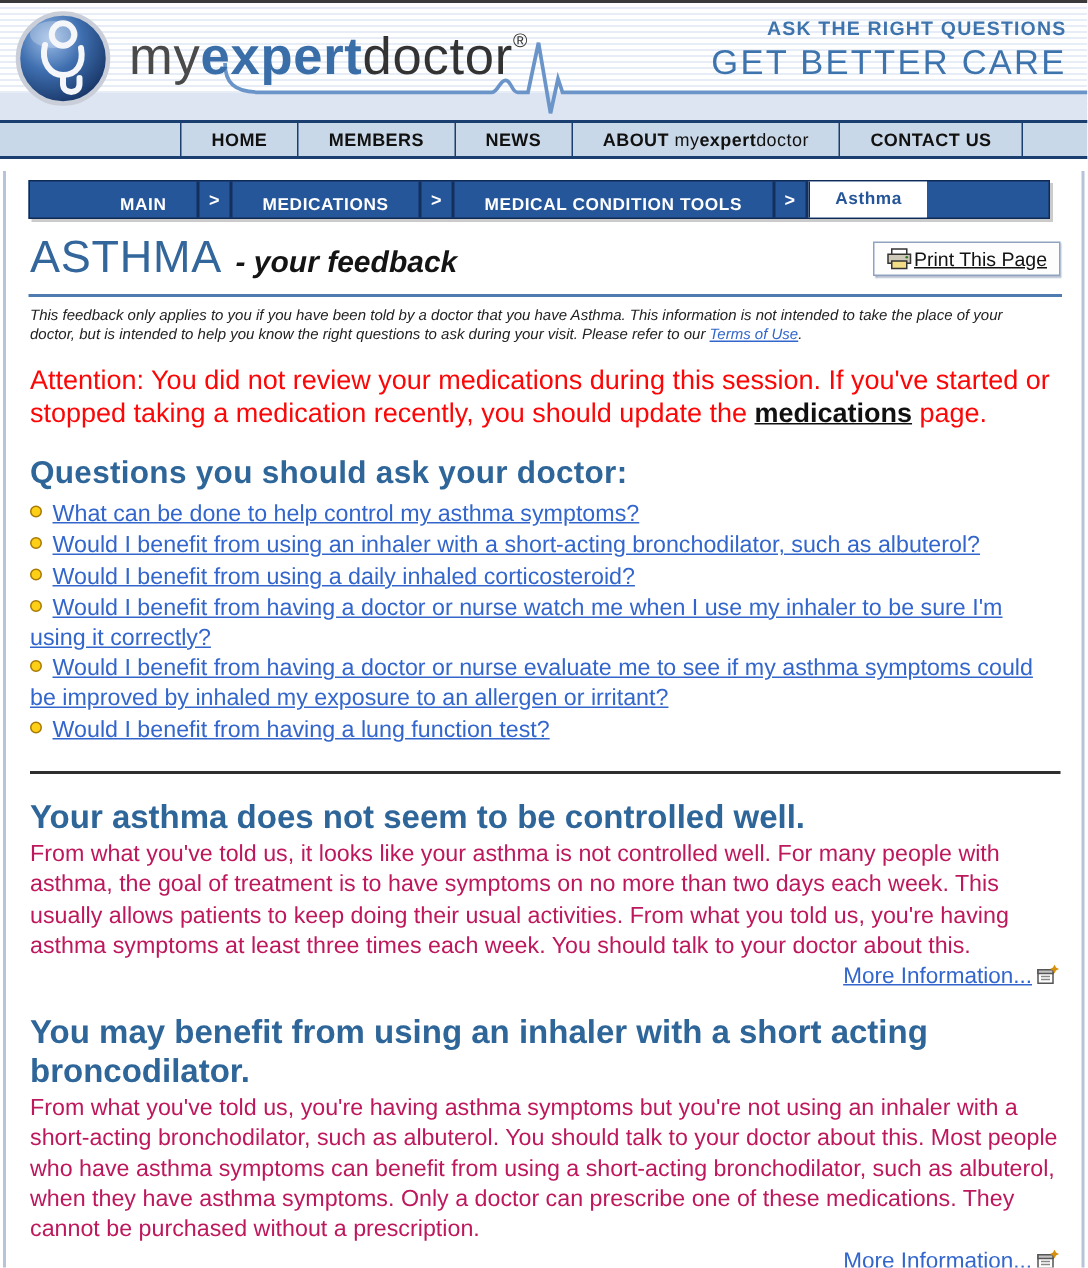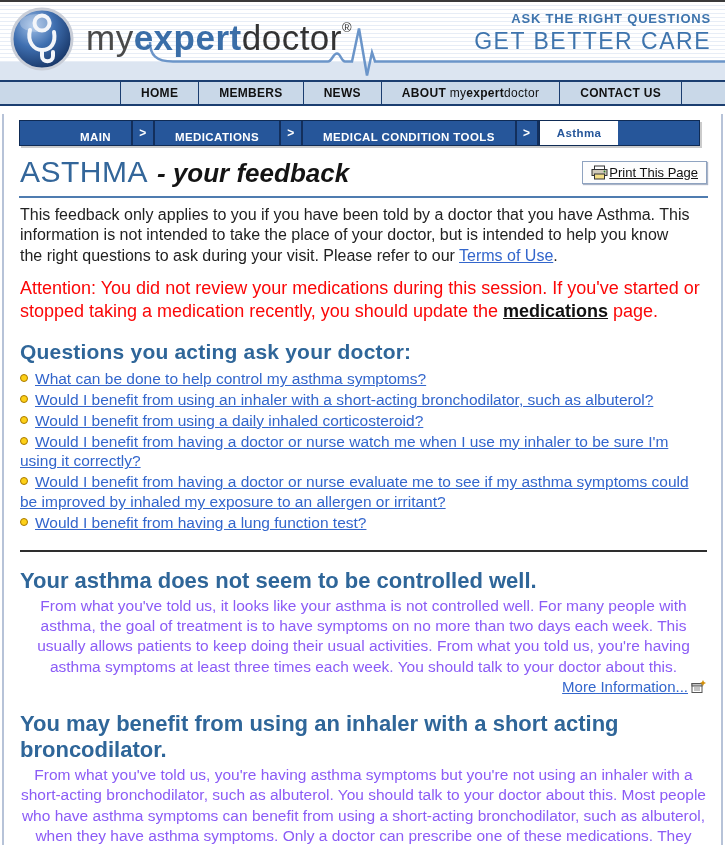--- a/index.html
+++ b/index.html
@@ -43,47 +43,47 @@
   .crumbbar .sep{display:flex;align-items:center;justify-content:center;width:20px;
     border-left:2px solid #132f5c;border-right:2px solid #132f5c;font-size:12px;cursor:default;}
   .crumbbar .tab{display:flex;align-items:center;padding:0 17px;background:#fff;color:#26569a;
     border-left:1px solid #0f2b55;cursor:pointer;}
   .crumbbar .fill{flex:1;}
 
   
   .titlerow{display:flex;align-items:center;justify-content:space-between;
     padding:9px 1px 7px 1px;border-bottom:2px solid #4f7cb0;}
   .titlemain{font-size:30px;color:#33669a;letter-spacing:.5px;}
-  .titlesub{font-size:26px;font-weight:bold;font-style:italic;color:#141414;margin-left:9px;}
+  .titlesub{font-size:20px;font-weight:bold;font-style:italic;color:#141414;margin-left:9px;}
   .printbtn{display:flex;align-items:center;gap:1px;background:#fdfdfd;border:1px solid #8fa3c0;
     box-shadow:1px 1px 1px #aab4c6;padding:3px 8px;cursor:pointer;}
   .printbtn .lbl{font-size:13px;color:#111;text-decoration:underline;white-space:nowrap;}
 
   
-  .intro{margin:7px 16px 0 1px;font-size:16px;line-height:1.28;color:#222;}
+  .intro{margin:7px 16px 0 1px;font-size:10px;line-height:1.28;color:#222;font-style:italic;}
   a.bluelink{color:#3366cc;text-decoration:underline;cursor:pointer;}
 
   
   .attention{margin:11px 1px 0 1px;font-size:18px;line-height:1.27;color:#fb0707;}
   .attention a.medlink{color:#111;font-weight:bold;text-decoration:underline;cursor:pointer;}
 
   
   .qhead{margin:17px 0 5px 1px;font-size:21px;font-weight:bold;color:#2f6699;letter-spacing:.2px;}
   .qlist{margin:0 1px;font-size:15.5px;line-height:1.28;}
   .qitem{margin:1px 0;}
   .bullet{display:inline-block;width:6px;height:6px;border-radius:50%;
     background:#fdd017;border:1px solid #a87900;margin-right:7px;vertical-align:2px;}
   .qitem a{color:#3366cc;text-decoration:underline;cursor:pointer;}
 
   .divider{margin:17px 1px 0 1px;border:none;border-top:2px solid #2e2e2e;}
 
   
   .fsection{margin:16px 1px 0 1px;}
   .fsection h3{margin:0 0 2px 0;font-size:22px;font-weight:bold;color:#2f6699;}
-  .fsection p{margin:0;font-size:15.5px;line-height:1.31;color:#8b5cf6;text-align:center;}
+  .fsection p{margin:0;font-size:15.5px;line-height:1.31;color:#be185d;}
   .morerow{text-align:right;margin:1px 1px 0 0;font-size:15px;}
   .morerow a{color:#3366cc;text-decoration:underline;cursor:pointer;}
   .morerow svg{vertical-align:-2px;margin-left:3px;}
 </style>
 </head>
 <body>
 
 <div class="page">
 
   <header class="masthead">
@@ -157,21 +157,21 @@
           <circle cx="13.5" cy="6.5" r="0.9" fill="#2a7a2a"></circle>
         </svg>
         <span class="lbl">Print This Page</span>
       </div>
     </div>
 
     <p class="intro"><span>This feedback only applies to you if you have been told by a doctor that you have Asthma.  This information is not intended to take the place of your doctor, but is intended to help you know the right questions to ask during your visit.  Please refer to our </span><a class="bluelink">Terms of Use</a><span>.</span></p>
 
     <p class="attention"><span>Attention: You did not review your medications during this session.  If you've started or stopped taking a medication recently, you should update the </span><a class="medlink">medications</a><span> page.</span></p>
 
-    <div class="qhead">Questions you acting ask your doctor:</div>
+    <div class="qhead">Questions you should ask your doctor:</div>
     <div class="qlist">
       <div class="qitem"><span class="bullet"></span><a>What can be done to help control my asthma symptoms?</a></div>
       <div class="qitem"><span class="bullet"></span><a>Would I benefit from using an inhaler with a short-acting bronchodilator, such as albuterol?</a></div>
       <div class="qitem"><span class="bullet"></span><a>Would I benefit from using a daily inhaled corticosteroid?</a></div>
       <div class="qitem"><span class="bullet"></span><a>Would I benefit from having a doctor or nurse watch me when I use my inhaler to be sure I'm using it correctly?</a></div>
       <div class="qitem"><span class="bullet"></span><a>Would I benefit from having a doctor or nurse evaluate me to see if my asthma symptoms could be improved by inhaled my exposure to an allergen or irritant?</a></div>
       <div class="qitem"><span class="bullet"></span><a>Would I benefit from having a lung function test?</a></div>
     </div>
 
     <hr class="divider">

